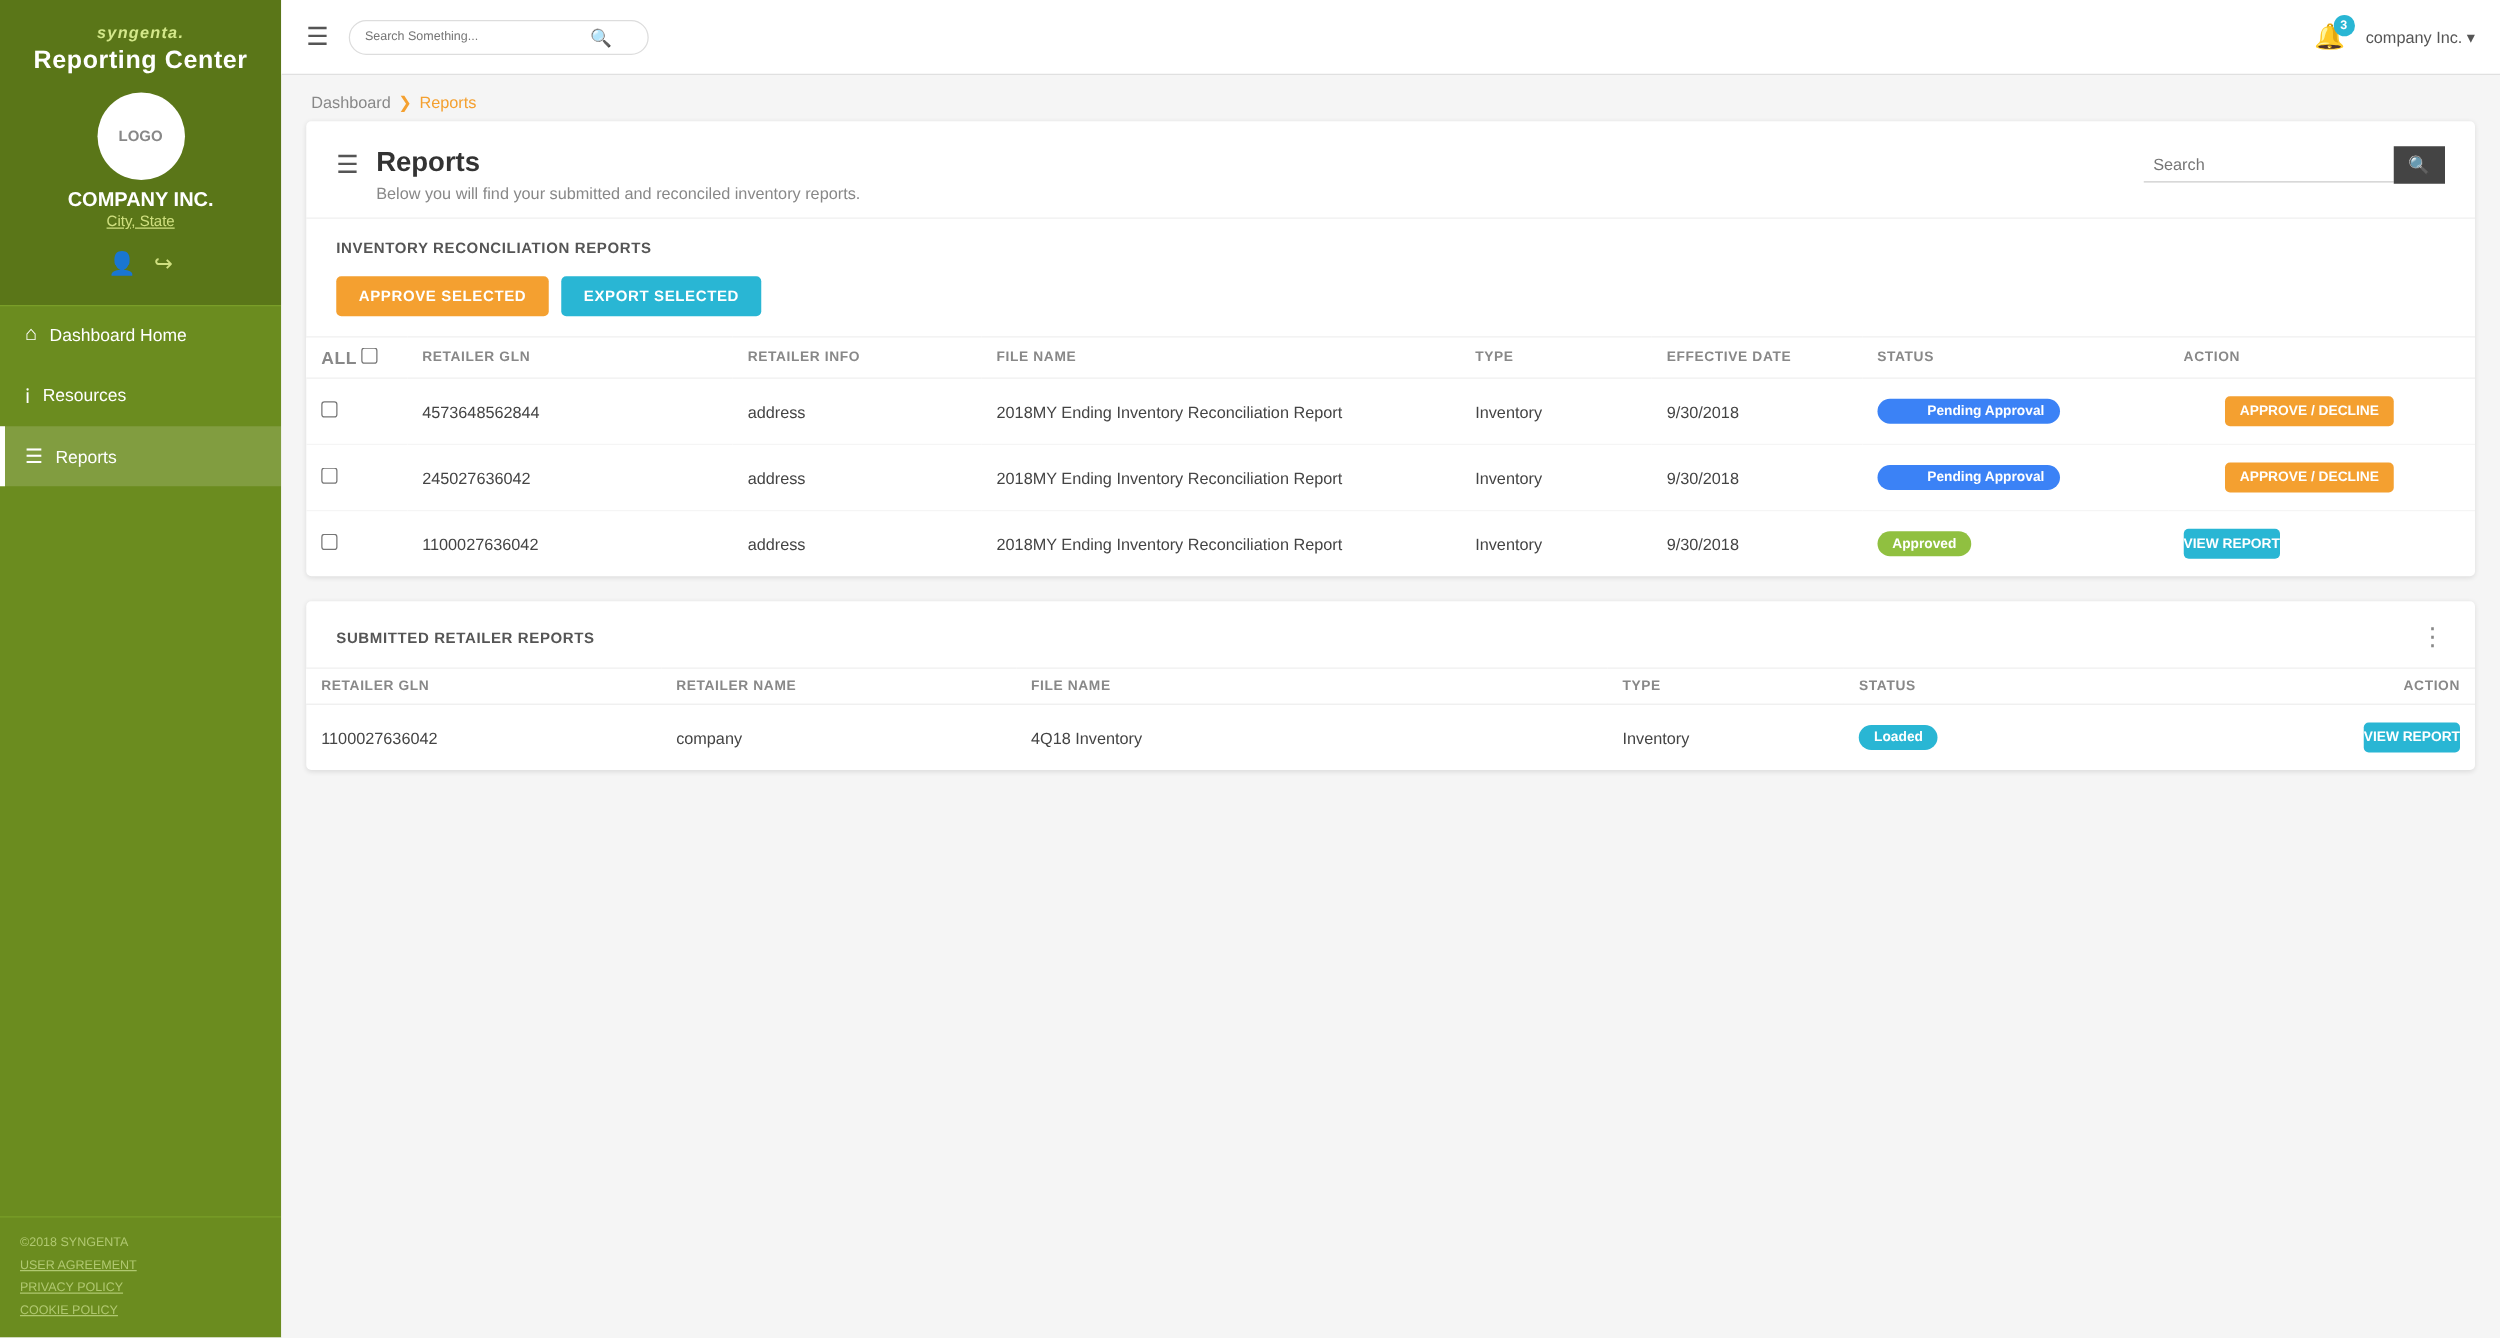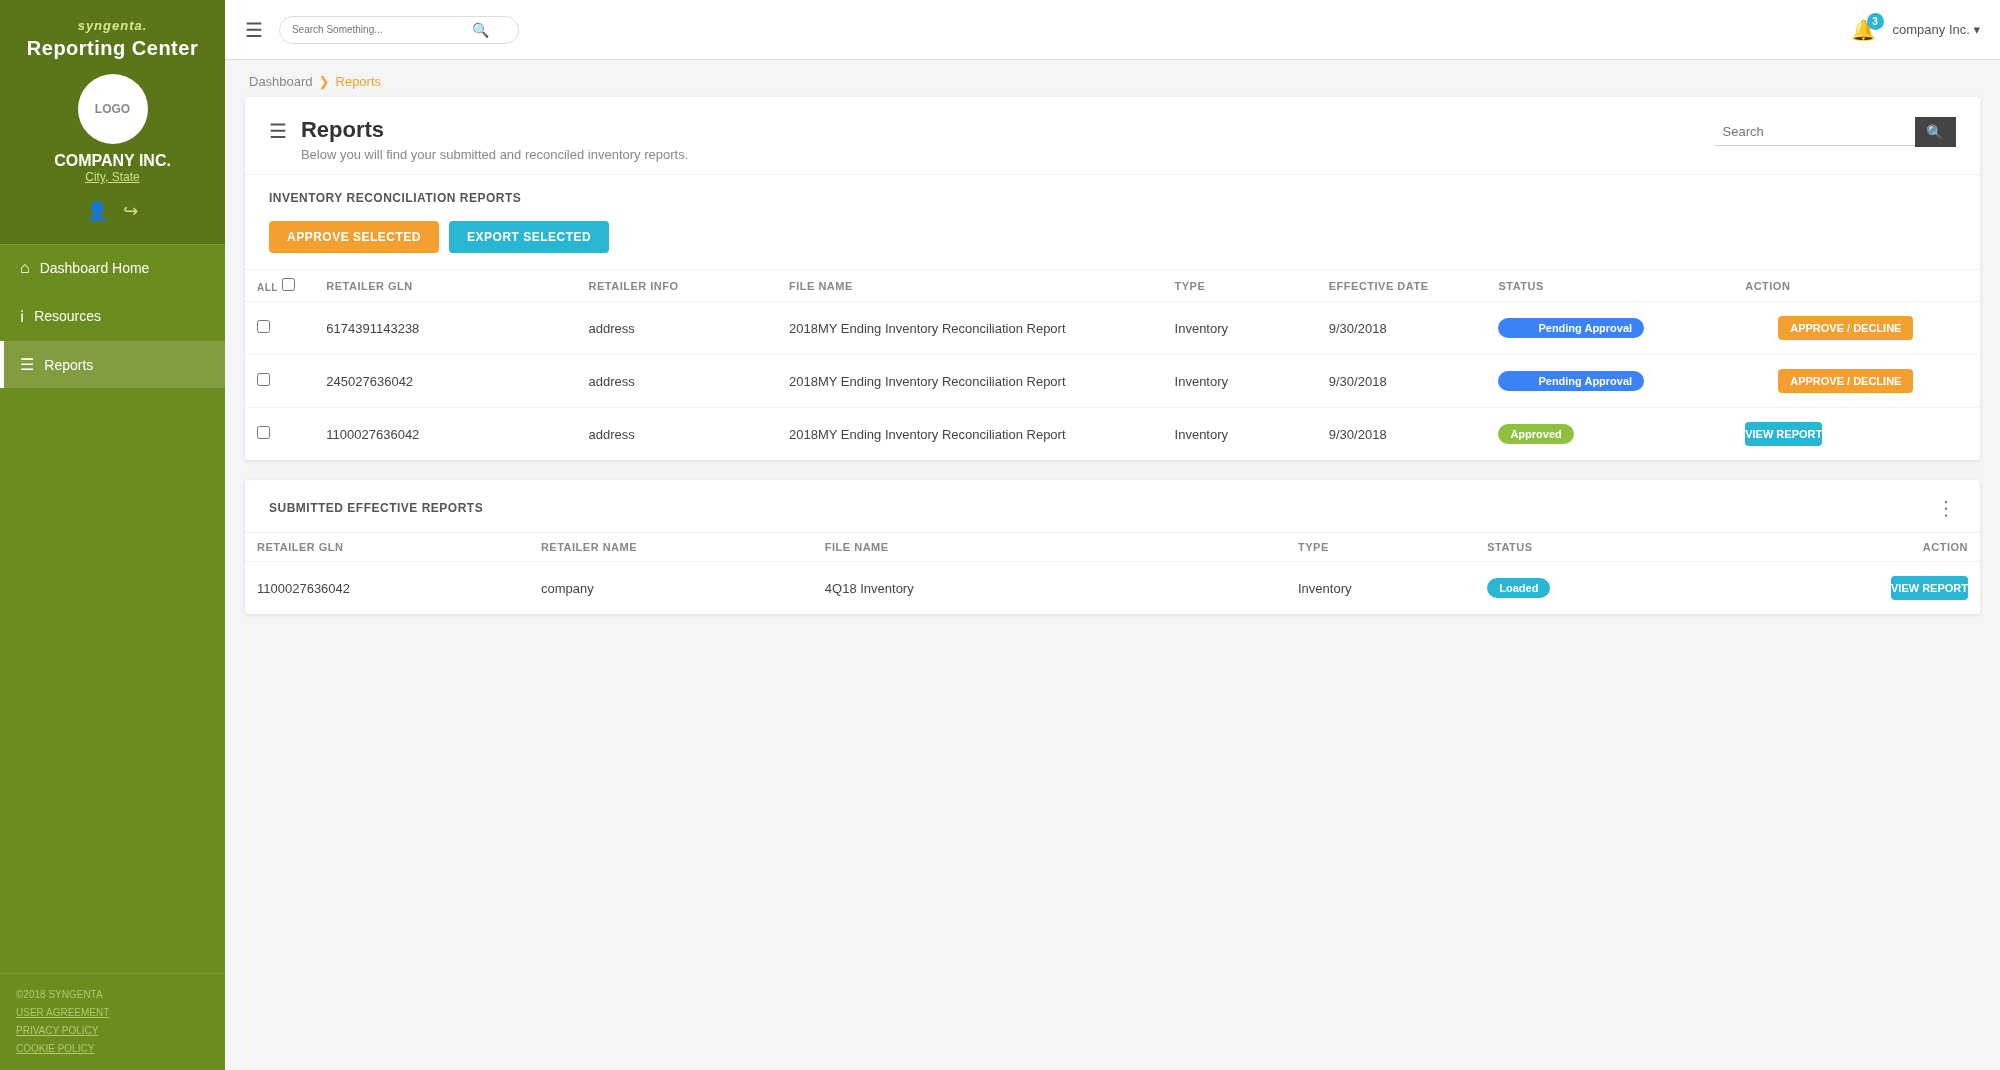--- a/index.html
+++ b/index.html
@@ -477,38 +477,38 @@
       <div class="section-label">INVENTORY RECONCILIATION REPORTS</div>
       <div class="action-bar">
         <button class="btn-approve">APPROVE SELECTED</button>
         <button class="btn-export">EXPORT SELECTED</button>
       </div>
 
       <table class="report-table">
         <thead>
           <tr>
             <th class="col-check">
-              <span style="font-size:10px;">ALL</span>
+              <span style="font-size:14px;">ALL</span>
               <input type="checkbox" style="">
             </th>
             <th class="col-gln">RETAILER GLN</th>
             <th class="col-info">RETAILER INFO</th>
             <th class="col-file">FILE NAME</th>
             <th class="col-type">TYPE</th>
             <th class="col-date">EFFECTIVE DATE</th>
             <th class="col-status">STATUS</th>
             <th class="col-action">ACTION</th>
           </tr>
         </thead>
         <tbody id="inventory-table-body">
         <tr>
     <td class="col-check">
       <input type="checkbox" style="">
     </td>
-    <td class="col-gln">6174391143238</td>
+    <td class="col-gln">4573648562844</td>
     <td class="col-info">address</td>
     <td class="col-file">2018MY Ending Inventory Reconciliation Report</td>
     <td class="col-type">Inventory</td>
     <td class="col-date">9/30/2018</td>
     <td class="col-status">
       <span class="status-badge status-pending">Pending Approval</span>
     </td>
     <td class="col-action">
       <button class="btn-approve-decline">APPROVE / DECLINE</button>
     </td>
@@ -544,21 +544,21 @@
     <td class="col-action">
       <button class="btn-view-report">VIEW REPORT</button>
     </td>
   </tr>
           </tbody>
       </table>
     </div>
 
     <div class="card">
       <div class="submitted-header">
-        <div class="submitted-title">SUBMITTED EFFECTIVE REPORTS</div>
+        <div class="submitted-title">SUBMITTED RETAILER REPORTS</div>
         <span class="three-dots">⋮</span>
       </div>
       <table class="report-table">
         <thead>
           <tr>
             <th style="width:180px;">RETAILER GLN</th>
             <th style="width:180px;">RETAILER NAME</th>
             <th style="width:300px;">FILE NAME</th>
             <th style="width:120px;">TYPE</th>
             <th style="width:160px;">STATUS</th>

